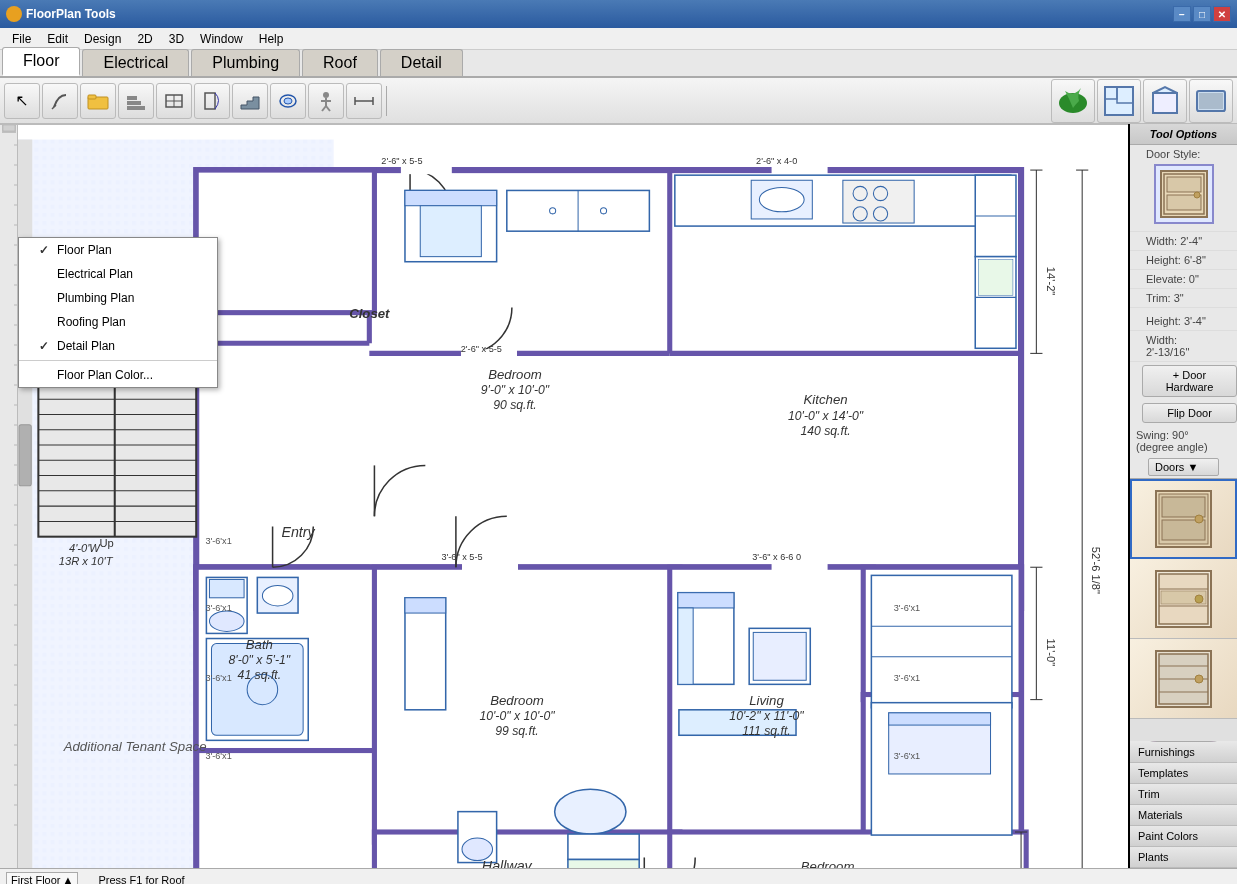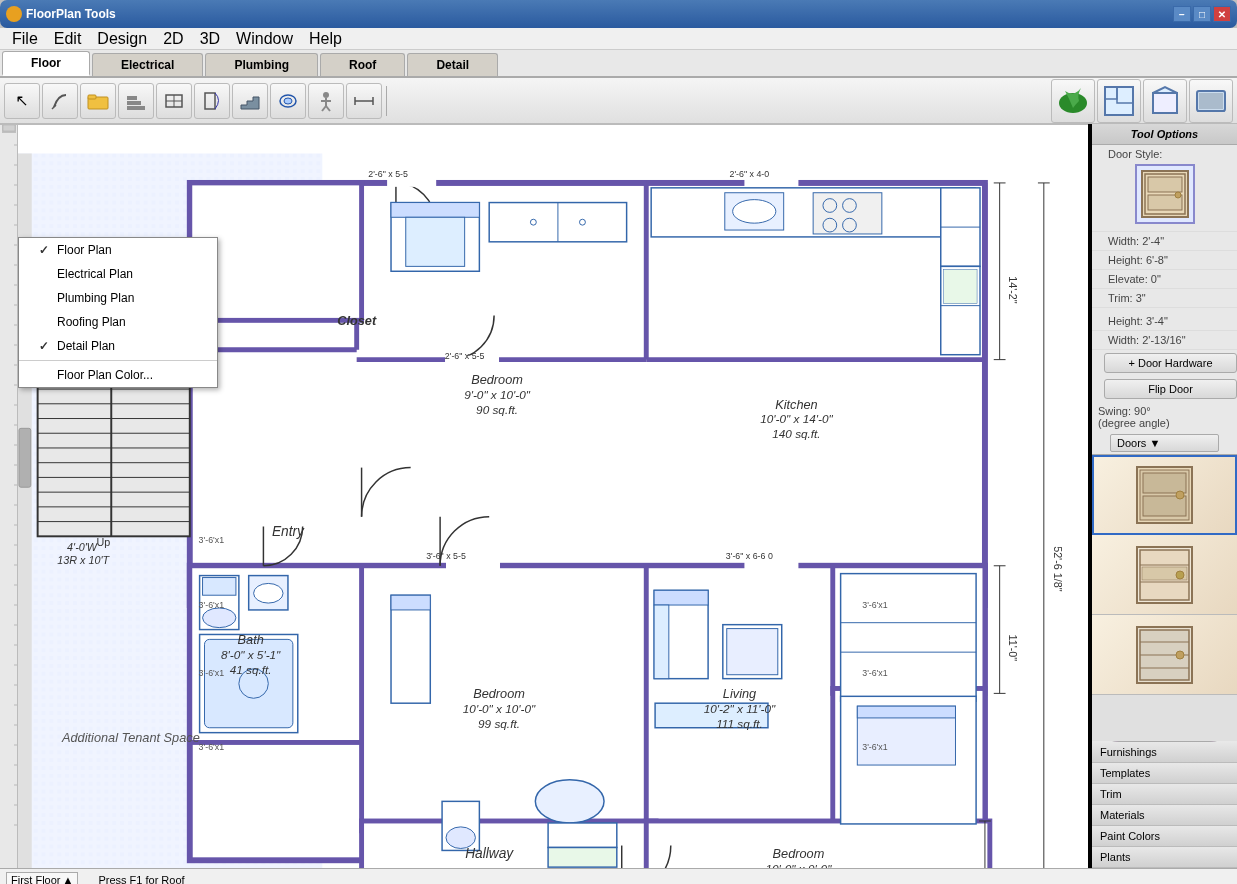--- a/index.html
+++ b/index.html
@@ -8,56 +8,55 @@
     
     #titlebar {
       background: linear-gradient(to bottom, #4a7ab5 0%, #2a5a9f 100%);
       height: 28px;
       display: flex;
       align-items: center;
       padding: 12px 6px;
       color: white;
       font-size: 12px;
       font-weight: bold;
-      border-radius: 7px;
     }
     #titlebar-icon { width: 16px; height: 16px; margin-right: 4px; background: #e8a020; border-radius: 8px; }
     #titlebar-controls { margin-left: auto; display: flex; gap: 2px; }
     .title-btn { width: 18px; height: 16px; background: #5a8ac5; border: 1px solid #3a6aaa; color: white; font-size: 10px; display: flex; align-items: center; justify-content: center; cursor: pointer; }
     .title-btn.close { background: #d04040; }
 
     
     #menubar {
       background: #f0f0f0;
       height: 22px;
       display: flex;
       align-items: center;
       padding: 0 4px;
       border-bottom: 1px solid #ccc;
-      font-size: 16px;
+      font-size: 12px;
     }
     .menu-item { padding: 2px 8px; cursor: pointer; }
 
     
     #tabbar {
       background: #e8e8e8;
       height: 28px;
       display: flex;
       align-items: flex-end;
       border-bottom: 2px solid #aaa;
       padding-left: 2px;
     }
     .tab {
-      padding: 4px 28px;
+      padding: 4px 20px;
       border: 1px solid #aaa;
       border-bottom: none;
       background: #d4d0c8;
       cursor: pointer;
-      font-size: 12px;
-      font-weight: bold;
+      font-size: 16px;
+      font-weight: normal;
       margin-right: 2px;
       border-radius: 3px 3px 0 0;
     }
     .tab.active { background: #ffffff; border-bottom: 2px solid white; color: #000; }
 
     
     #toolbar {
       background: linear-gradient(to bottom, #f5f5f5, #e0e0e0);
       height: 46px;
       display: flex;
@@ -94,23 +93,23 @@
 
     
     #floorplan-svg {
       position: absolute;
       top: 0; left: 0;
       width: 100%; height: 100%;
     }
 
     
     #right-panel {
-      width: 149px;
+      width: 109px;
       background: #e8e8e8;
-      border-left: 4px solid #000000;
+      border-left: 2px solid #000000;
       display: flex;
       flex-direction: column;
       overflow: hidden;
     }
     #tool-options-header {
       background: linear-gradient(to bottom, #d8d8d8, #c8c8c8);
       padding: 4px 6px;
       font-size: 11px;
       font-weight: bold;
       font-style: italic;

